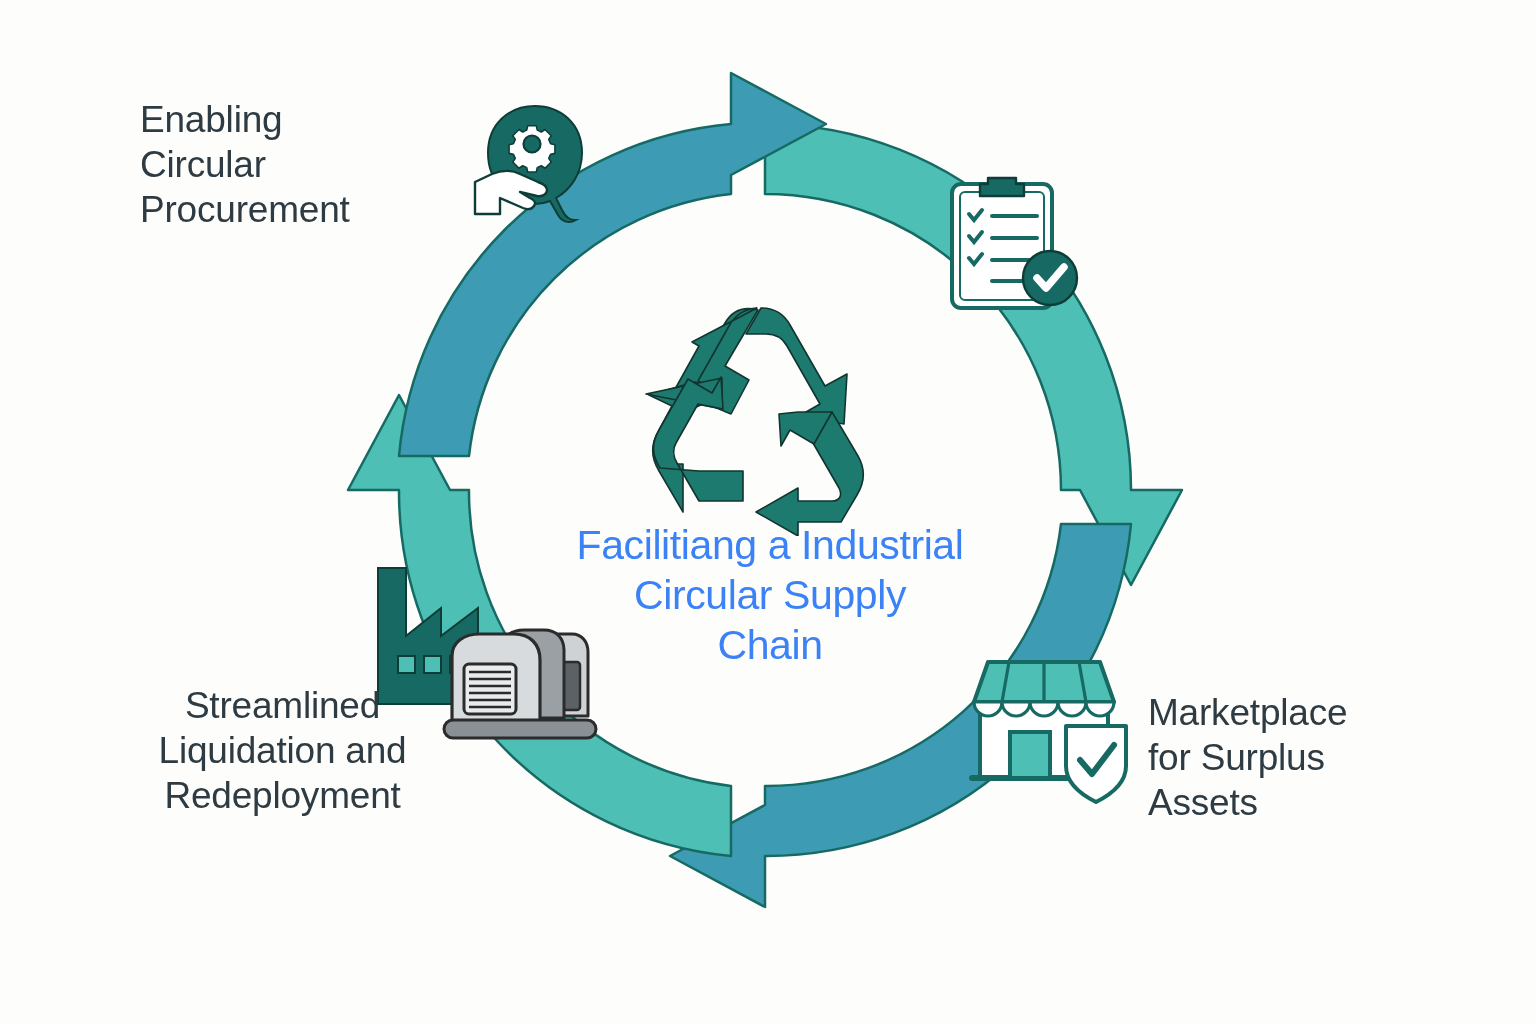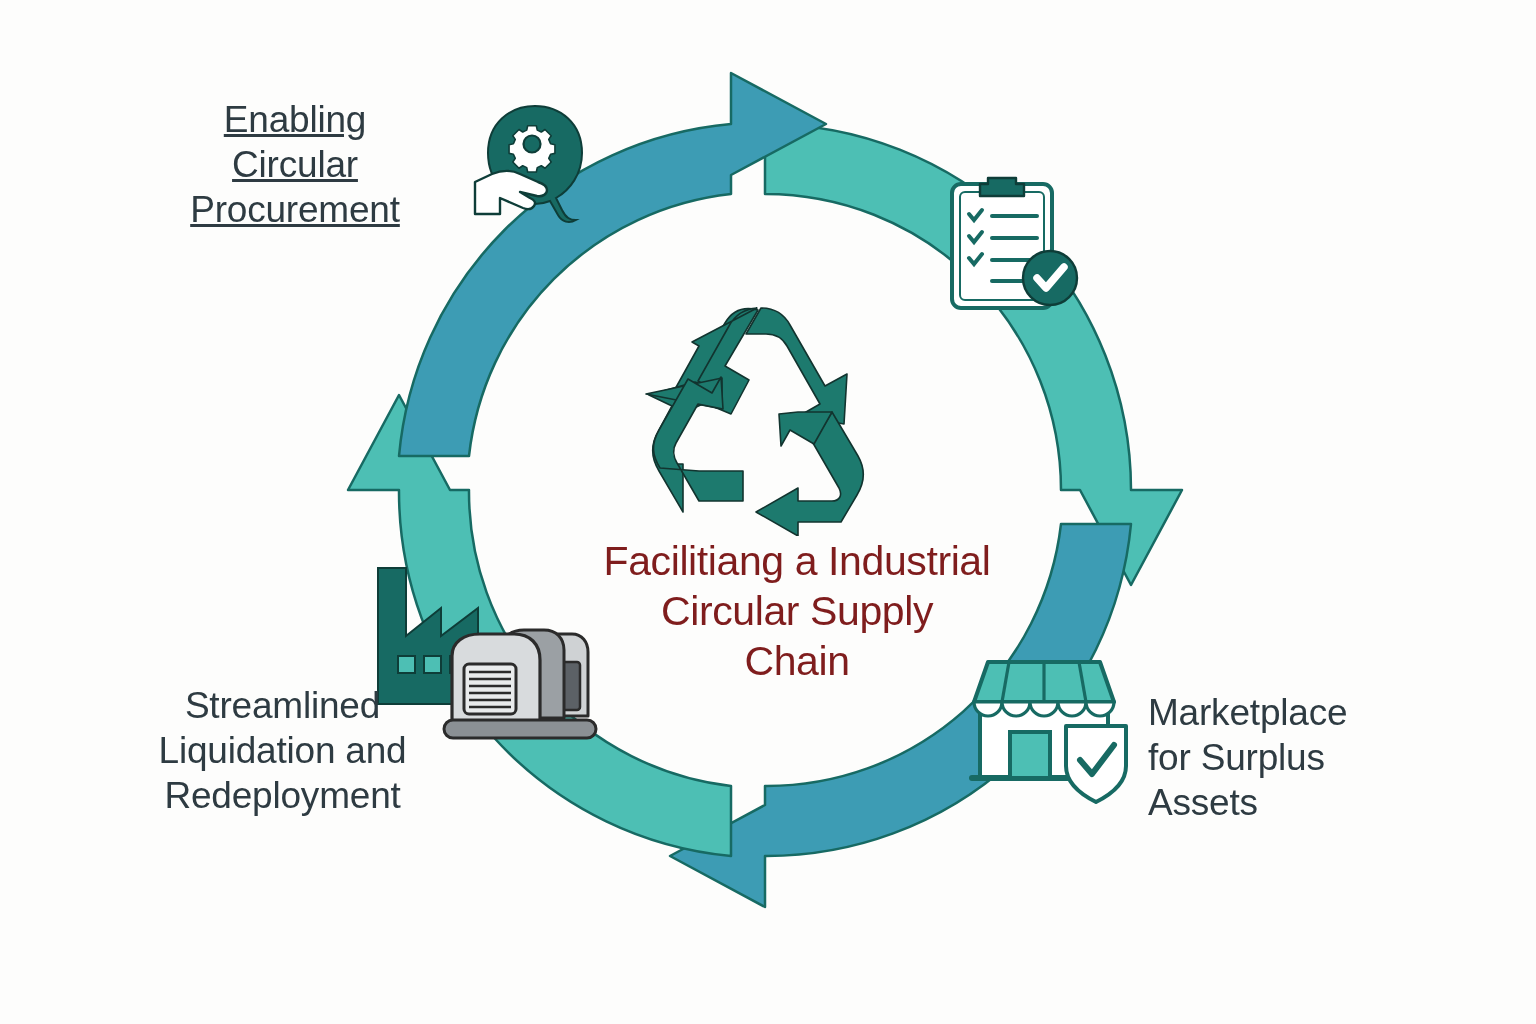--- a/index.html
+++ b/index.html
@@ -34,22 +34,21 @@
     font-size: 37px;
     line-height: 1.22;
     font-weight: 400;
     letter-spacing: -0.2px;
     white-space: pre-line;
   }
   .lbl-tl {
     left: 140px;
     top: 97px;
     width: 310px;
-    text-align: center;
-    text-decoration: underline;
+    text-align: left;
   }
   .lbl-tr {
     left: 990px;
     top: 90px;
     width: 400px;
     text-align: center;
   }
   .lbl-br {
     left: 1148px;
     top: 690px;
@@ -57,31 +56,30 @@
     text-align: left;
   }
   .lbl-bl {
     left: 105px;
     top: 683px;
     width: 355px;
     text-align: center;
   }
   #center-title {
     position: absolute;
-    left: 517px;
+    left: 490px;
     top: 520px;
     width: 560px;
     text-align: center;
-    color: #7f1d1d;
+    color: #3b82f6;
     font-size: 41px;
     line-height: 1.22;
     font-weight: 400;
     letter-spacing: -0.4px;
     white-space: pre-line;
-    margin-top: 16px;
   }
   .iconbox {
     position: absolute;
   }
   #icon-procurement { left: 470px; top: 98px; width: 130px; height: 130px; }
   #icon-obsolescence { left: 940px; top: 168px; width: 150px; height: 148px; }
   #icon-marketplace { left: 958px; top: 648px; width: 180px; height: 158px; }
   #icon-liquidation { left: 366px; top: 556px; width: 240px; height: 200px; }
   #icon-recycle { left: 636px; top: 296px; width: 250px; height: 240px; }
 </style>

